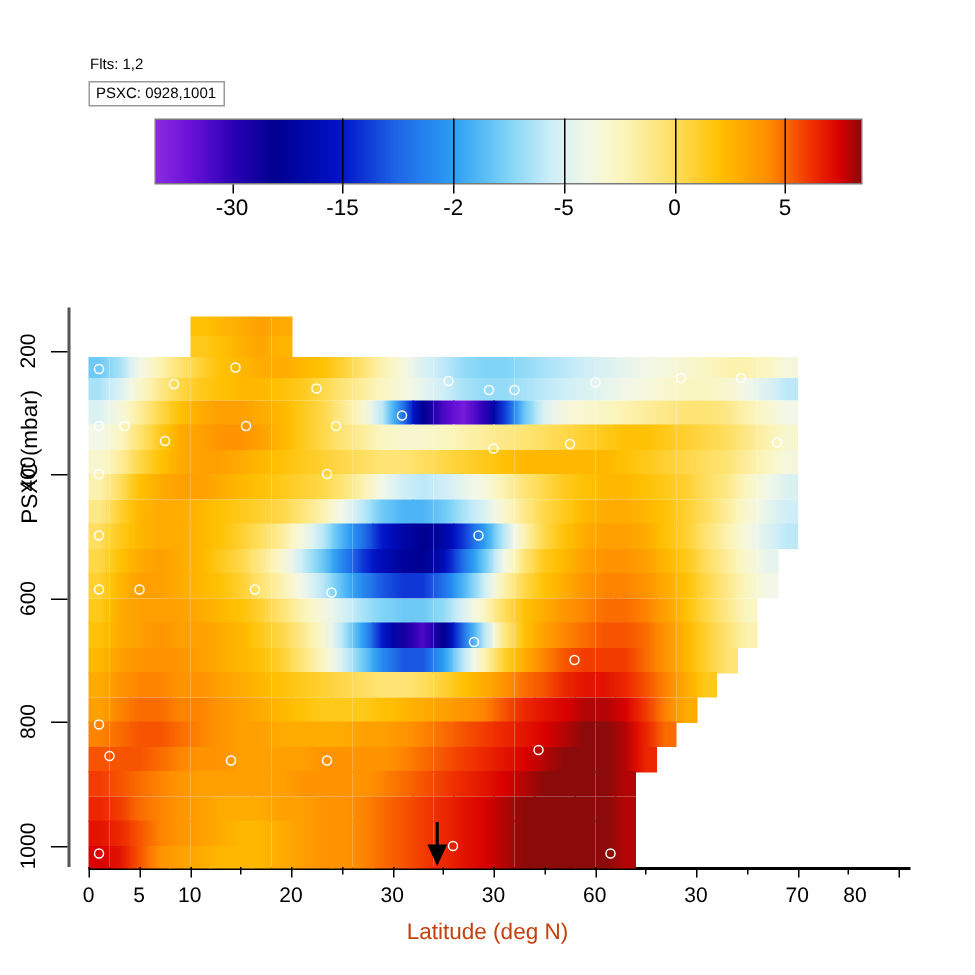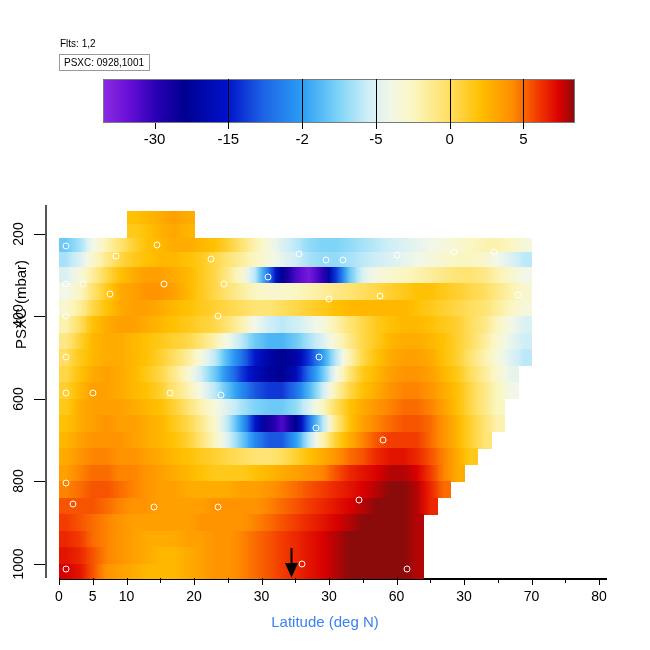--- a/index.html
+++ b/index.html
@@ -48,21 +48,21 @@
 
   .xtick{position:absolute;top:578px;width:1px;height:7px;background:#000;}
   .xlabel{position:absolute;top:588px;font-size:14px;color:#000;
           transform:translateX(-50%);white-space:nowrap;}
   .ytick{position:absolute;left:34px;width:11px;height:1px;background:#000;}
   .ylabel{position:absolute;left:18px;font-size:14px;color:#000;
           transform:translate(-50%,-50%) rotate(-90deg);white-space:nowrap;}
 
   .xaxis-title{
     position:absolute;left:0;top:613px;width:650px;text-align:center;
-    font-size:15px;color:#3b82f6;
+    font-size:15px;color:#c2410c;
   }
   .yaxis-title{
     position:absolute;left:-80px;top:296px;width:200px;text-align:center;
     font-size:15px;color:#000;
     transform:rotate(-90deg);transform-origin:50% 50%;
   }
 
   #cells{position:absolute;left:0;top:0;width:540px;height:373px;}
   .cell{position:absolute;}
   .marker{
@@ -847,21 +847,21 @@
       <div class="xlabel" style="left: 261.5px;">30</div>
       <div class="xtick" style="left: 329px;"></div>
       <div class="xlabel" style="left: 329px;">30</div>
       <div class="xtick" style="left: 396.5px;"></div>
       <div class="xlabel" style="left: 396.5px;">60</div>
       <div class="xtick" style="left: 464px;"></div>
       <div class="xlabel" style="left: 464px;">30</div>
       <div class="xtick" style="left: 531.5px;"></div>
       <div class="xlabel" style="left: 531.5px;">70</div>
       <div class="xtick" style="left: 599px;"></div>
-      <div class="xlabel" style="left: 599px; text-align: center;">80</div>
+      <div class="xlabel" style="left: 570px; text-align: center;">80</div>
       <div class="xtick" style="left: 160.25px; height: 5px;"></div>
       <div class="xtick" style="left: 227.75px; height: 5px;"></div>
       <div class="xtick" style="left: 295.25px; height: 5px;"></div>
       <div class="xtick" style="left: 362.75px; height: 5px;"></div>
       <div class="xtick" style="left: 430.25px; height: 5px;"></div>
       <div class="xtick" style="left: 497.75px; height: 5px;"></div>
       <div class="xtick" style="left: 565.25px; height: 5px;"></div>
     </div>
   <div id="ticks-y">
       <div class="ytick" style="top: 233.851px;"></div>

